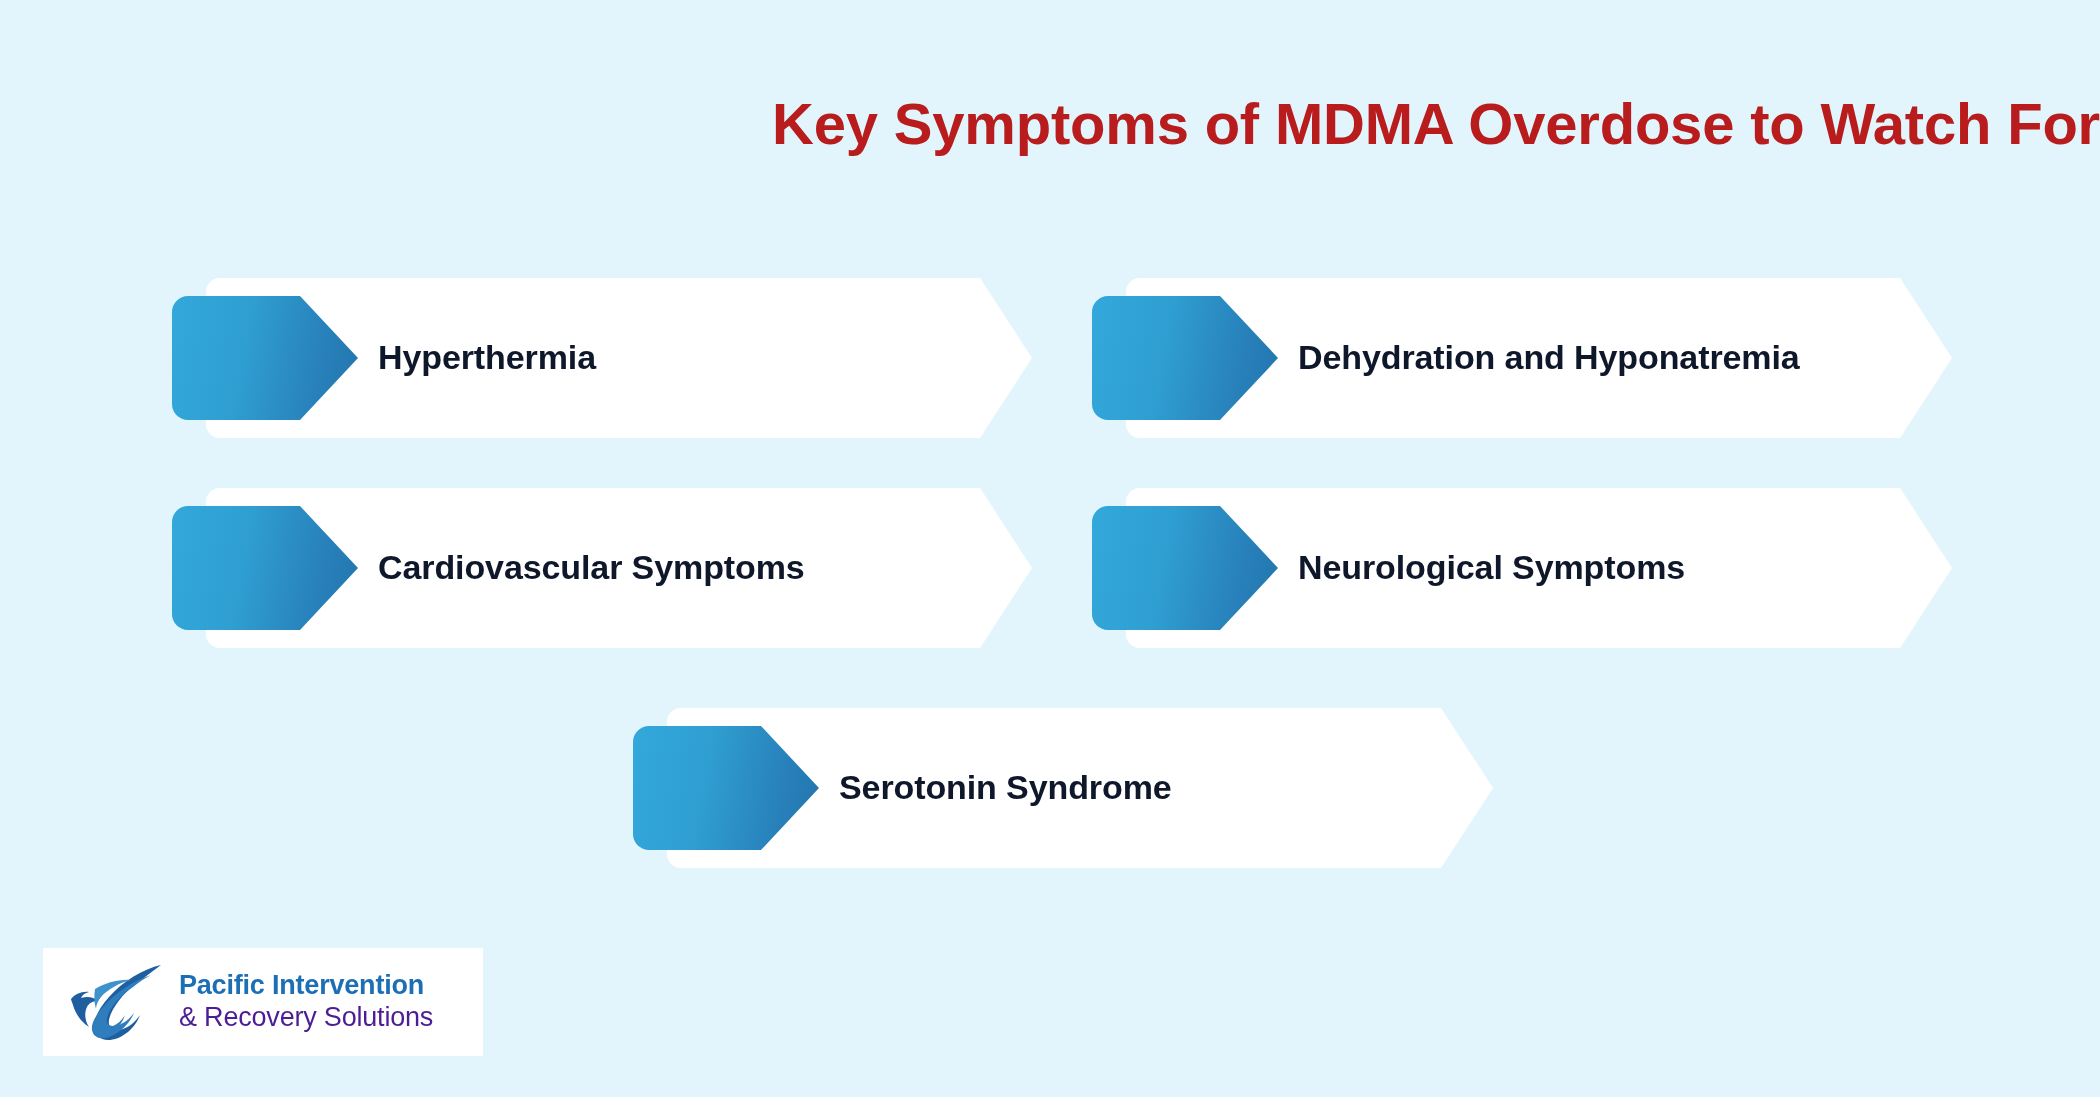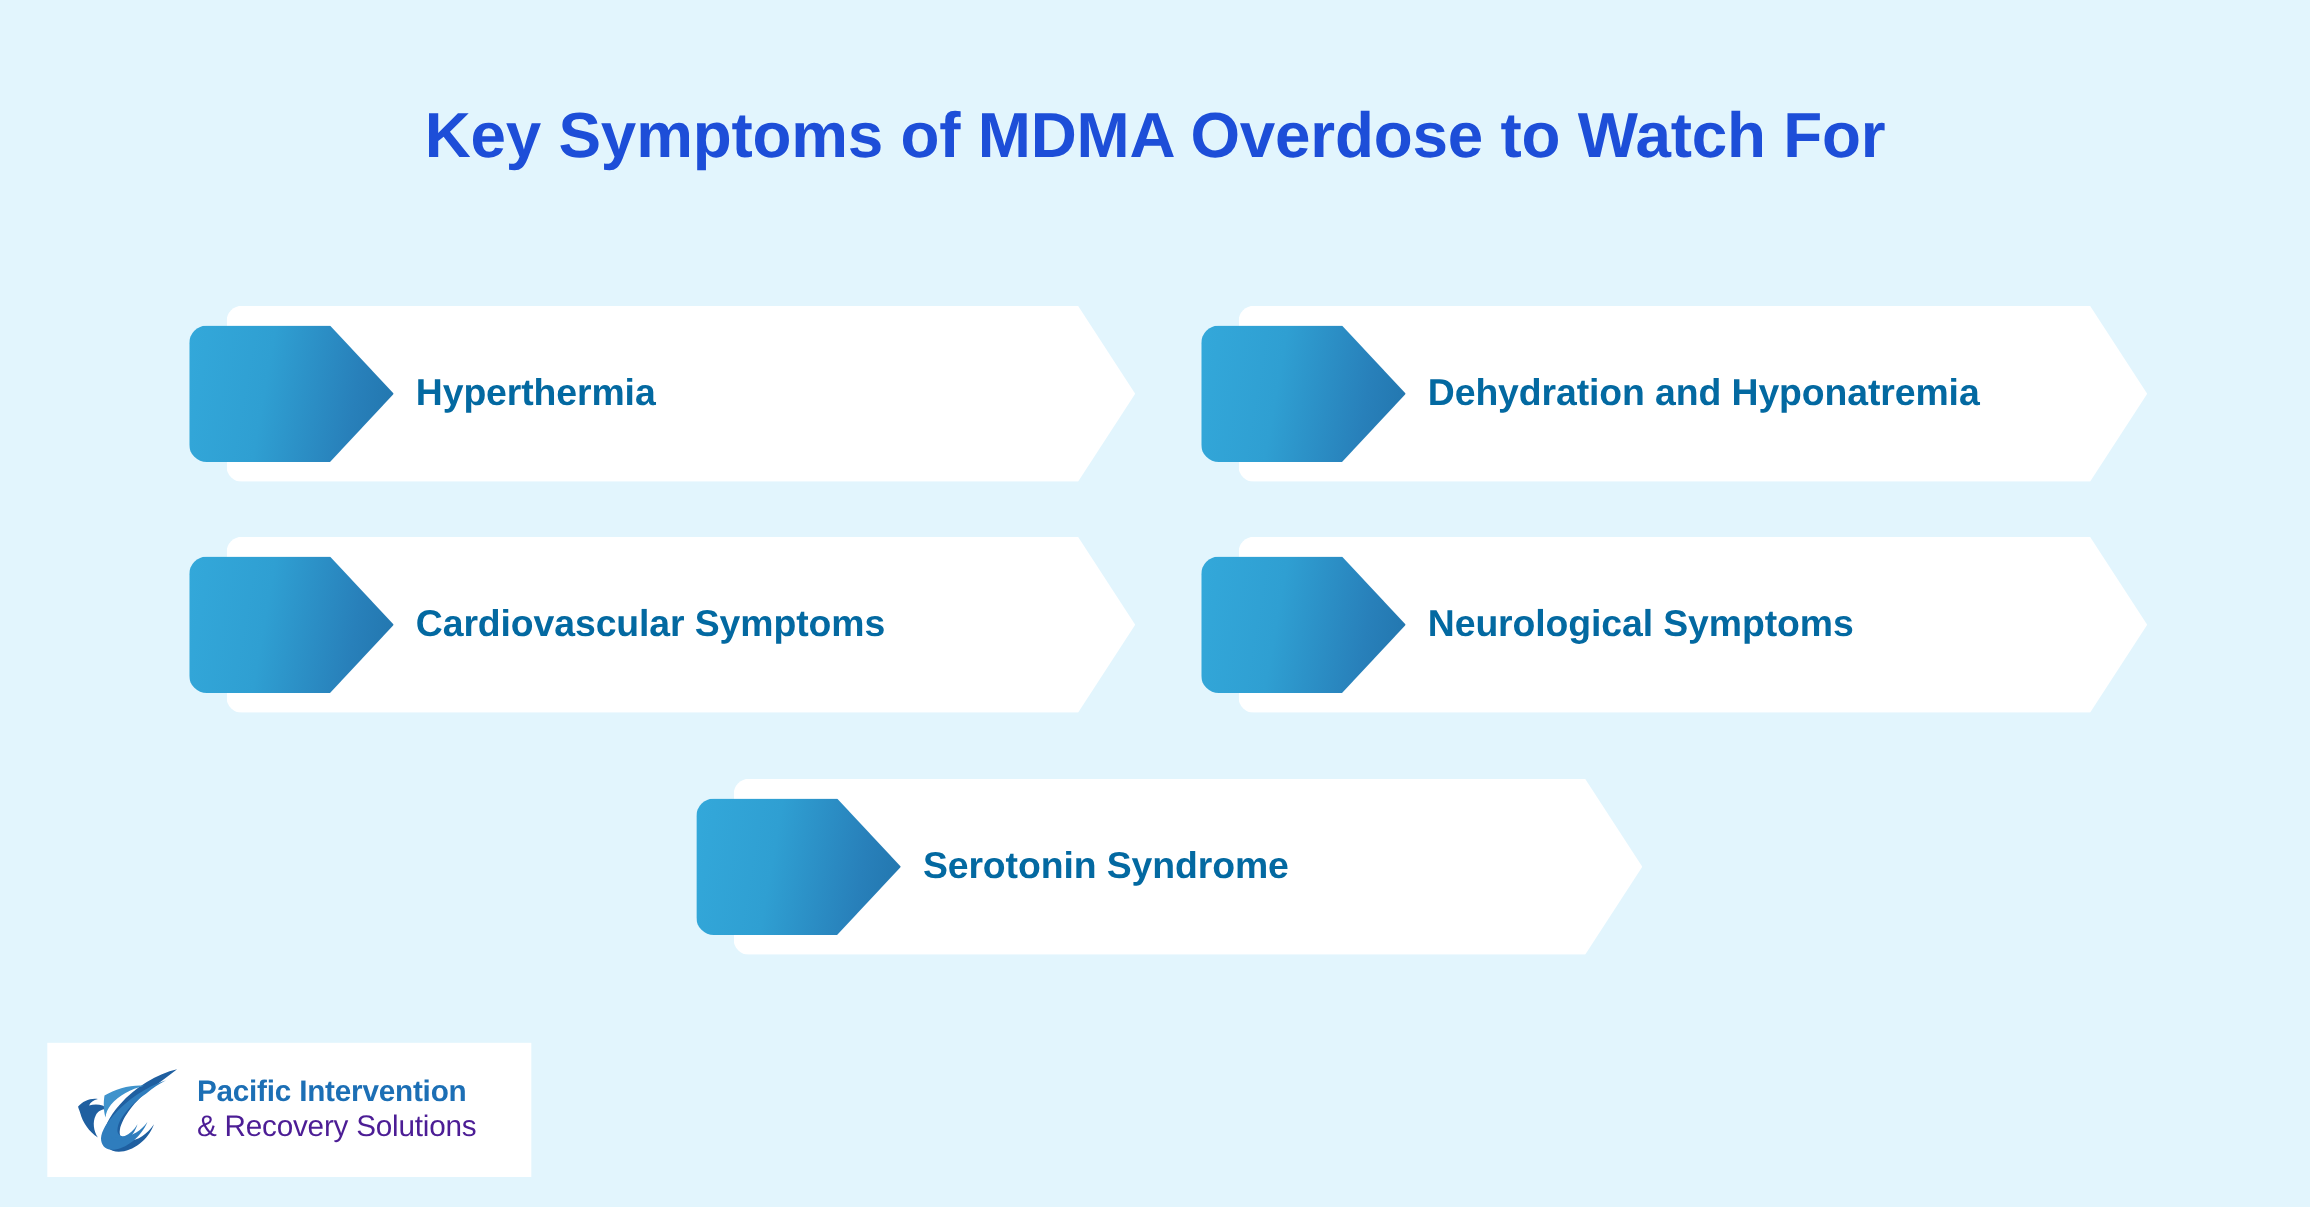--- a/index.html
+++ b/index.html
@@ -14,24 +14,24 @@
     overflow: hidden;
     position: relative;
   }
 
   
   .page-title {
     position: absolute;
     left: 0;
     top: 92px;
     width: 2100px;
-    text-align: center;
+    text-align: right;
     font-size: 58px;
     font-weight: bold;
-    color: #1d4ed8;
+    color: #b91c1c;
     letter-spacing: -0.2px;
     line-height: 1.1;
   }
 
   
   .cards-layer {
     position: absolute;
     left: 0;
     top: 0;
     width: 2100px;
@@ -68,21 +68,21 @@
   }
 
   .card-label {
     position: absolute;
     top: 0;
     height: 160px;
     display: flex;
     align-items: center;
     font-size: 34px;
     font-weight: bold;
-    color: #0369a1;
+    color: #0f172a;
     line-height: 1.28;
     letter-spacing: -0.1px;
   }
 
   
   .col-left  { left: 172px; width: 860px; }
   .col-right { left: 1092px; width: 860px; padding-left: 44px; }
   .col-mid   { left: 633px; width: 860px; }
 
   .row-1 { top: 278px; }
@@ -100,21 +100,21 @@
   .col-left .card-label,
   .col-right .card-label,
   .col-mid .card-label { left: 206px; width: 600px; }
 
   
   .logo-box {
     position: absolute;
     left: 43px;
     top: 948px;
     width: 440px;
-    height: 122px;
+    height: 108px;
     background: #ffffff;
     display: flex;
     align-items: center;
     padding-left: 22px;
     box-sizing: border-box;
   }
   .logo-mark {
     width: 104px;
     height: 86px;
     flex: 0 0 auto;

